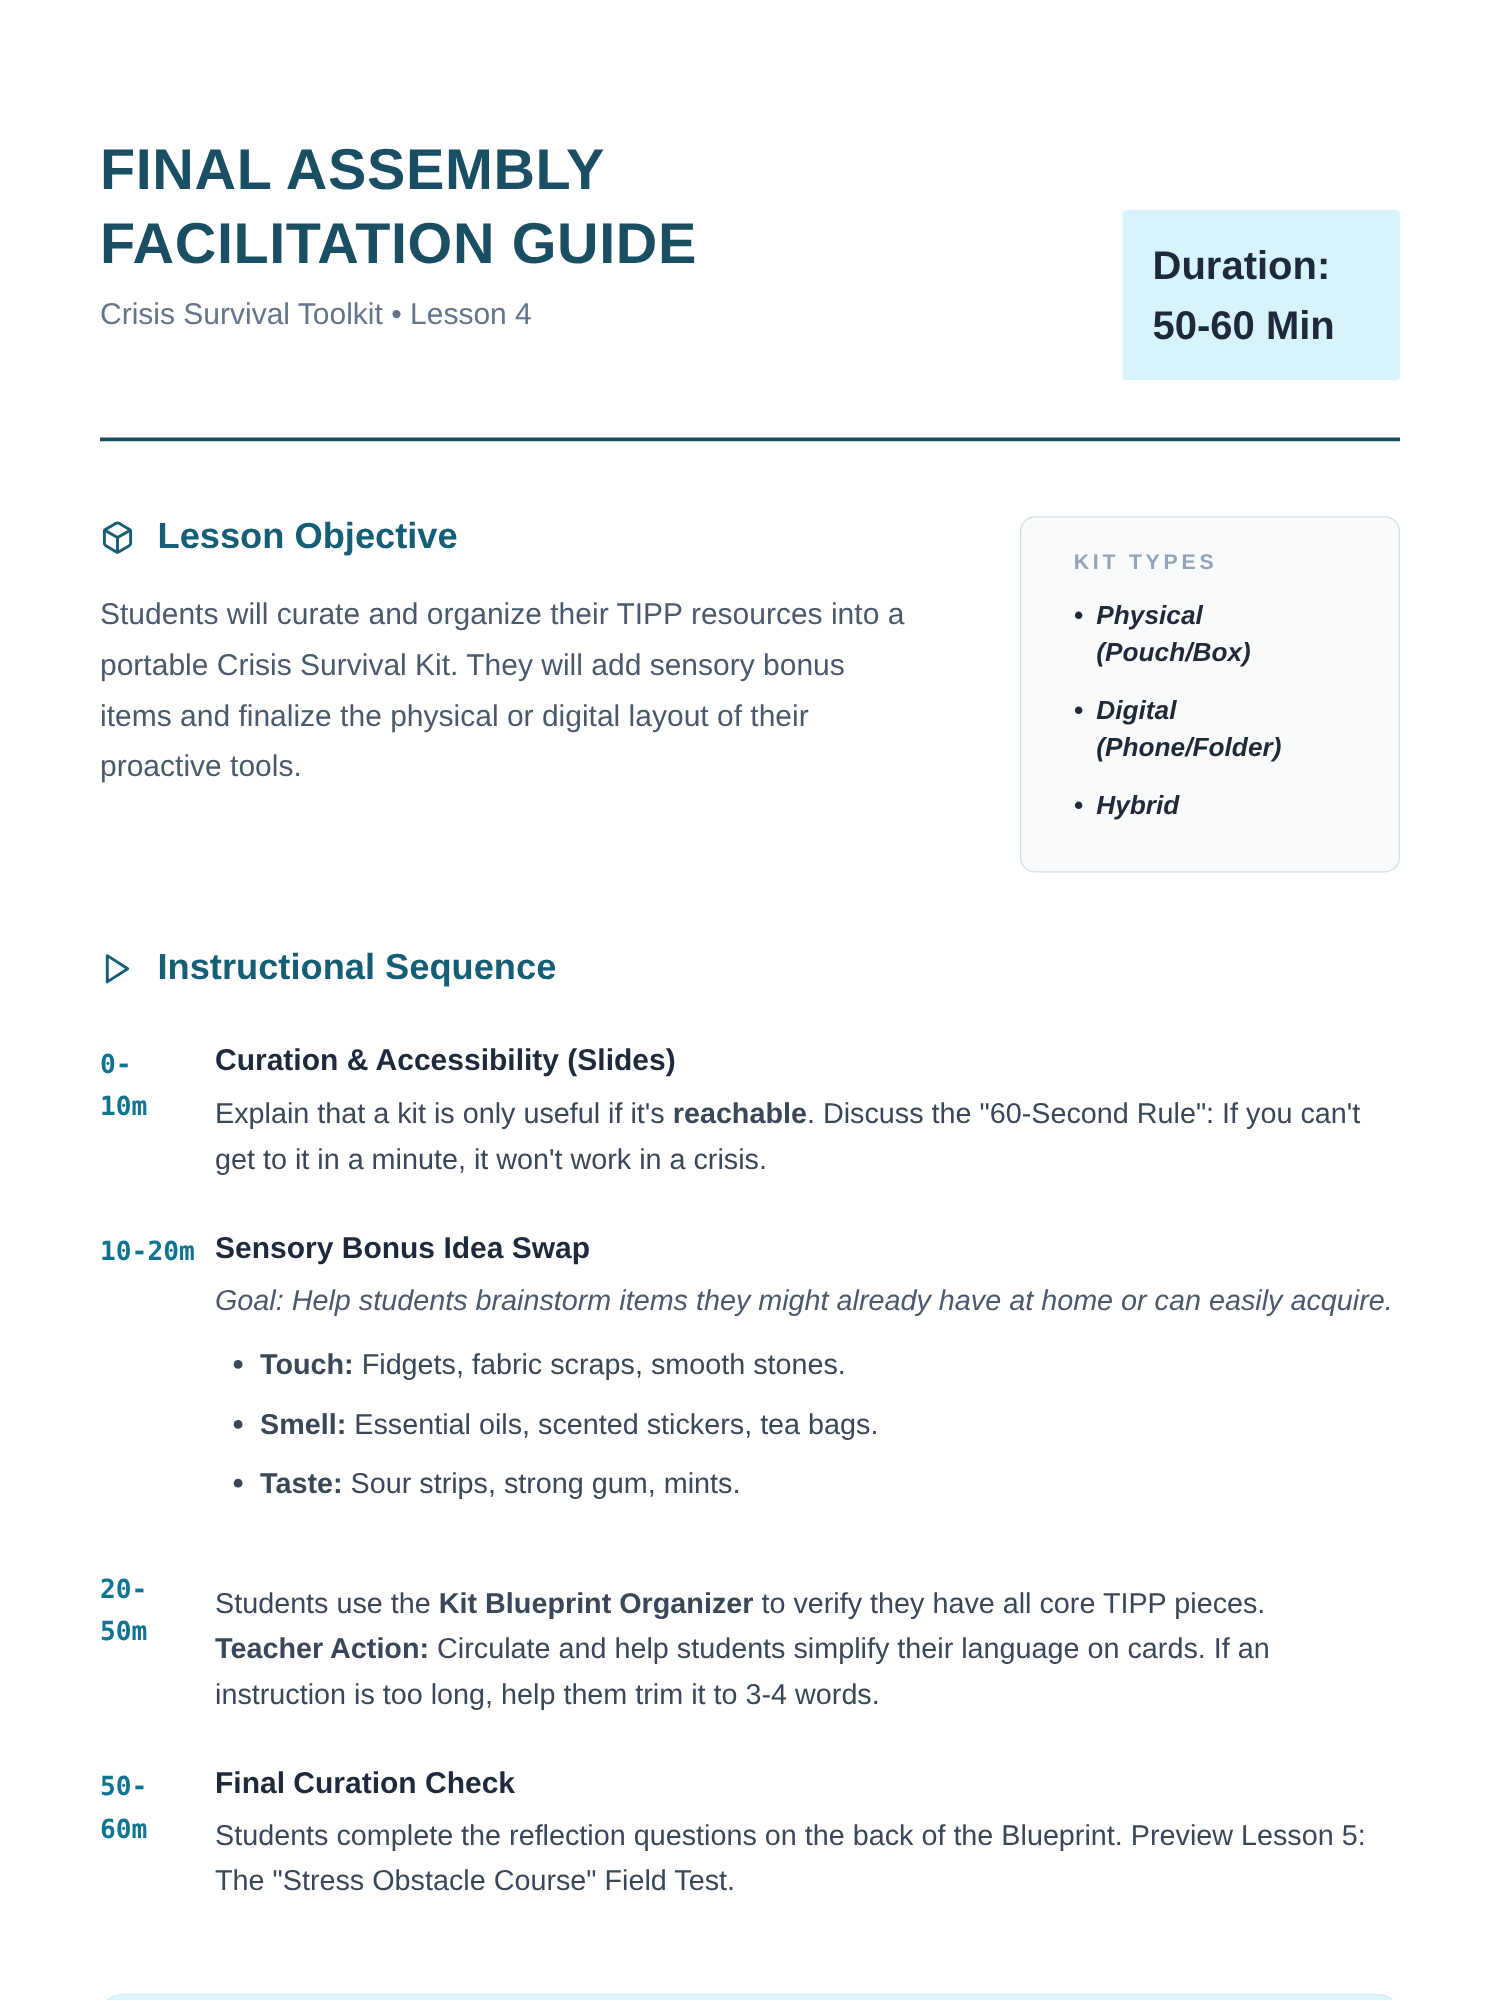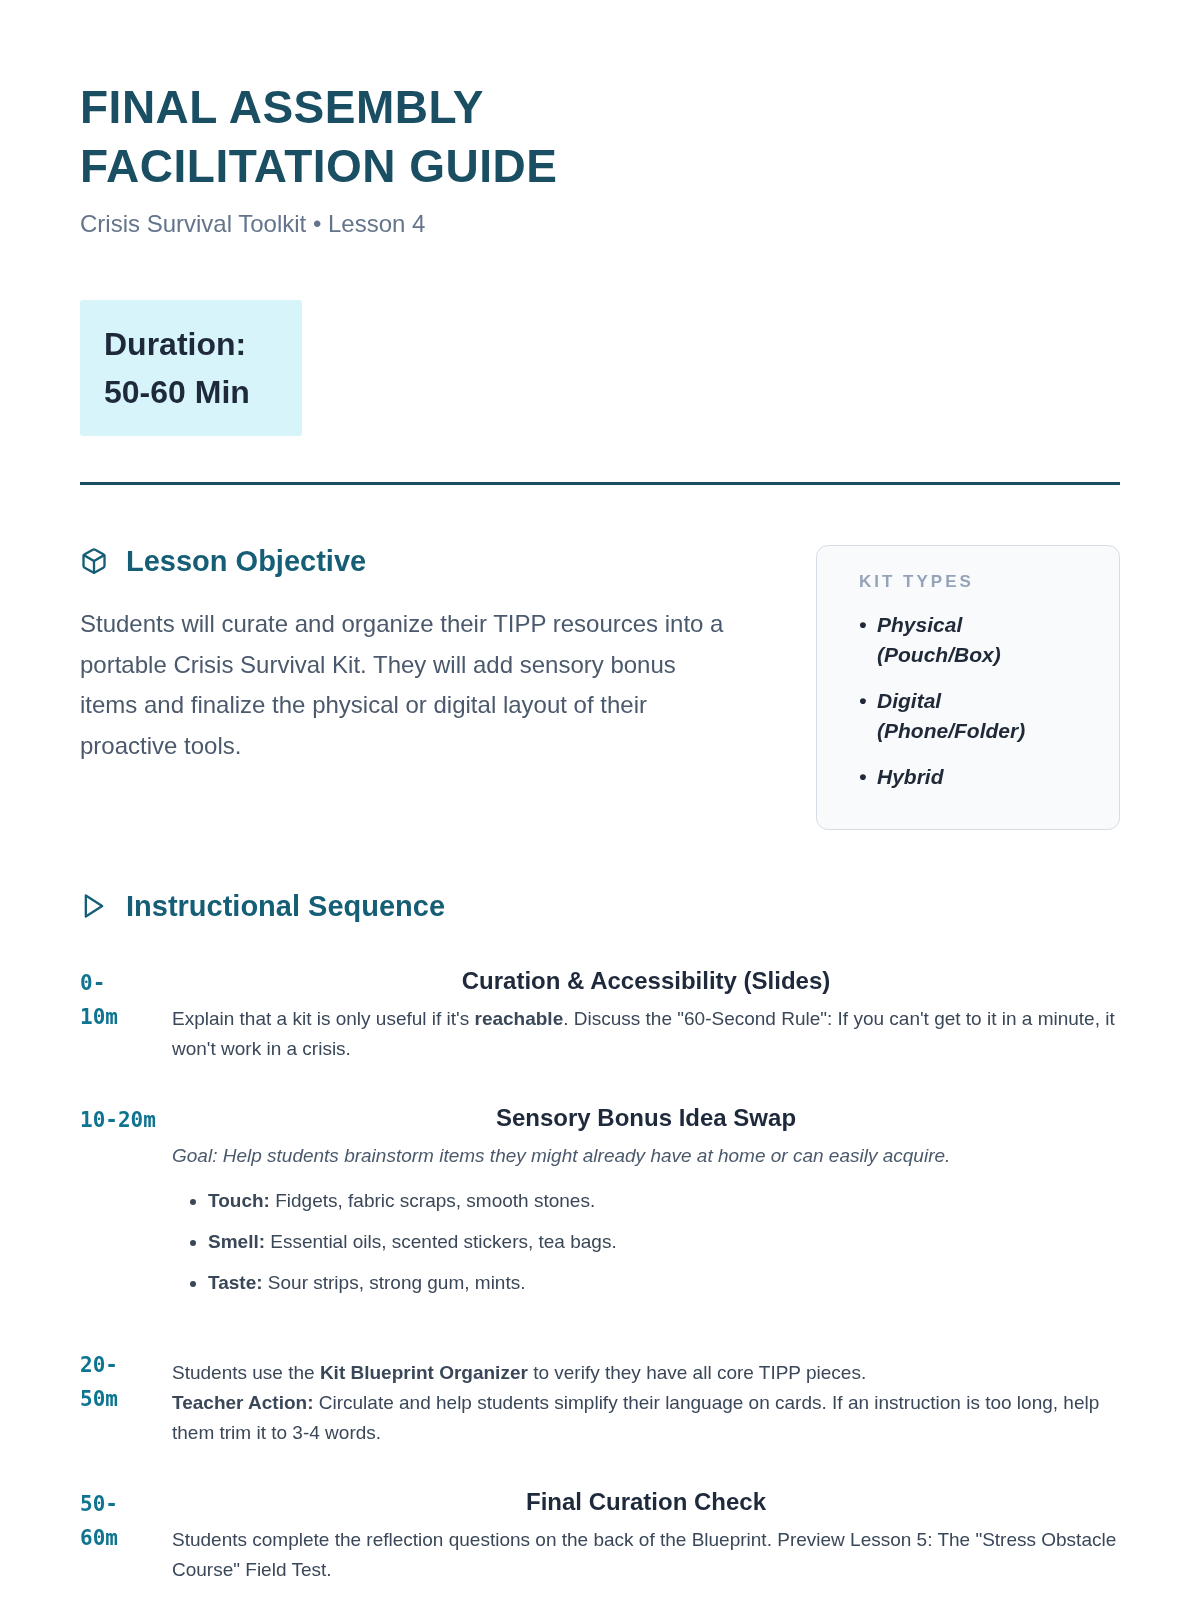--- a/index.html
+++ b/index.html
@@ -4,21 +4,21 @@
 <style>
   * { margin:0; padding:0; box-sizing:border-box; }
   html,body { width:1200px; }
   body {
     height:1600px; overflow:hidden; background:#ffffff;
     font-family:"Liberation Sans", sans-serif; color:#334155;
   }
   .page { padding:0 80px; }
 
   
-  .header { display:flex; justify-content:space-between; align-items:flex-start; padding-top:78px;flex-direction:column; }
+  .header { display:flex; justify-content:space-between; align-items:flex-start; padding-top:106px; }
   .title { color:#1a4e63; font-size:46px; font-weight:800; line-height:1.28; letter-spacing:0.5px; }
   .subtitle { margin-top:14px; font-size:24px; font-weight:500; color:#64748b; }
   .badge {
     flex:none; margin-top:62px; width:222px; background:#d8f4fb; border-radius:3px;
     padding:20px 24px; font-size:32px; font-weight:700; color:#1e293b; line-height:1.5;
   }
   .divider { border:none; border-top:3px solid #1a4e63; margin-top:46px; }
 
   
   .section-heading { display:flex; align-items:center; gap:18px; color:#155e75; font-size:29px; font-weight:700; }
@@ -35,22 +35,22 @@
   .kit-label { font-size:17px; font-weight:700; letter-spacing:3px; color:#94a3b8; }
   .kit-list { list-style:none; margin-top:18px; }
   .kit-list li { position:relative; padding-left:18px; margin-bottom:15px; font-size:21px; font-style:italic; font-weight:600; color:#1f2937; line-height:1.45; }
   .kit-list li::before { content:"•"; position:absolute; left:0; top:0; }
 
   
   .sequence { margin-top:60px; }
   .steps { margin-top:44px; }
   .step { display:grid; grid-template-columns:92px 1fr; margin-bottom:40px; }
   .time { font-family:"DejaVu Sans Mono", monospace; font-size:21px; font-weight:700; color:#0e7490; line-height:1.6; }
-  .step-title { font-size:24px; font-weight:700; color:#1e293b;text-align:center; }
-  .step-body { margin-top:9px; font-size:19px; line-height:1.58; color:#3a4758; }
+  .step-title { font-size:24px; font-weight:700; color:#1e293b; }
+  .step-body { margin-top:9px; font-size:23px; line-height:1.58; color:#3a4758; }
   .step-body p { margin:0; }
   .goal { font-style:italic; color:#4b596c; }
   .swap-list { list-style:disc; margin:15px 0 0; padding-left:36px; }
   .swap-list li { margin-bottom:11px; }
   .b { font-weight:700; }
 
   
   .panel { margin-top:72px; background:#ddf6fc; border:1px solid #c9eef7; border-radius:18px; padding:44px 48px 160px; }
   .panel-heading { font-size:27px; font-weight:700; color:#13303c;margin-left:48px; }
 </style>

